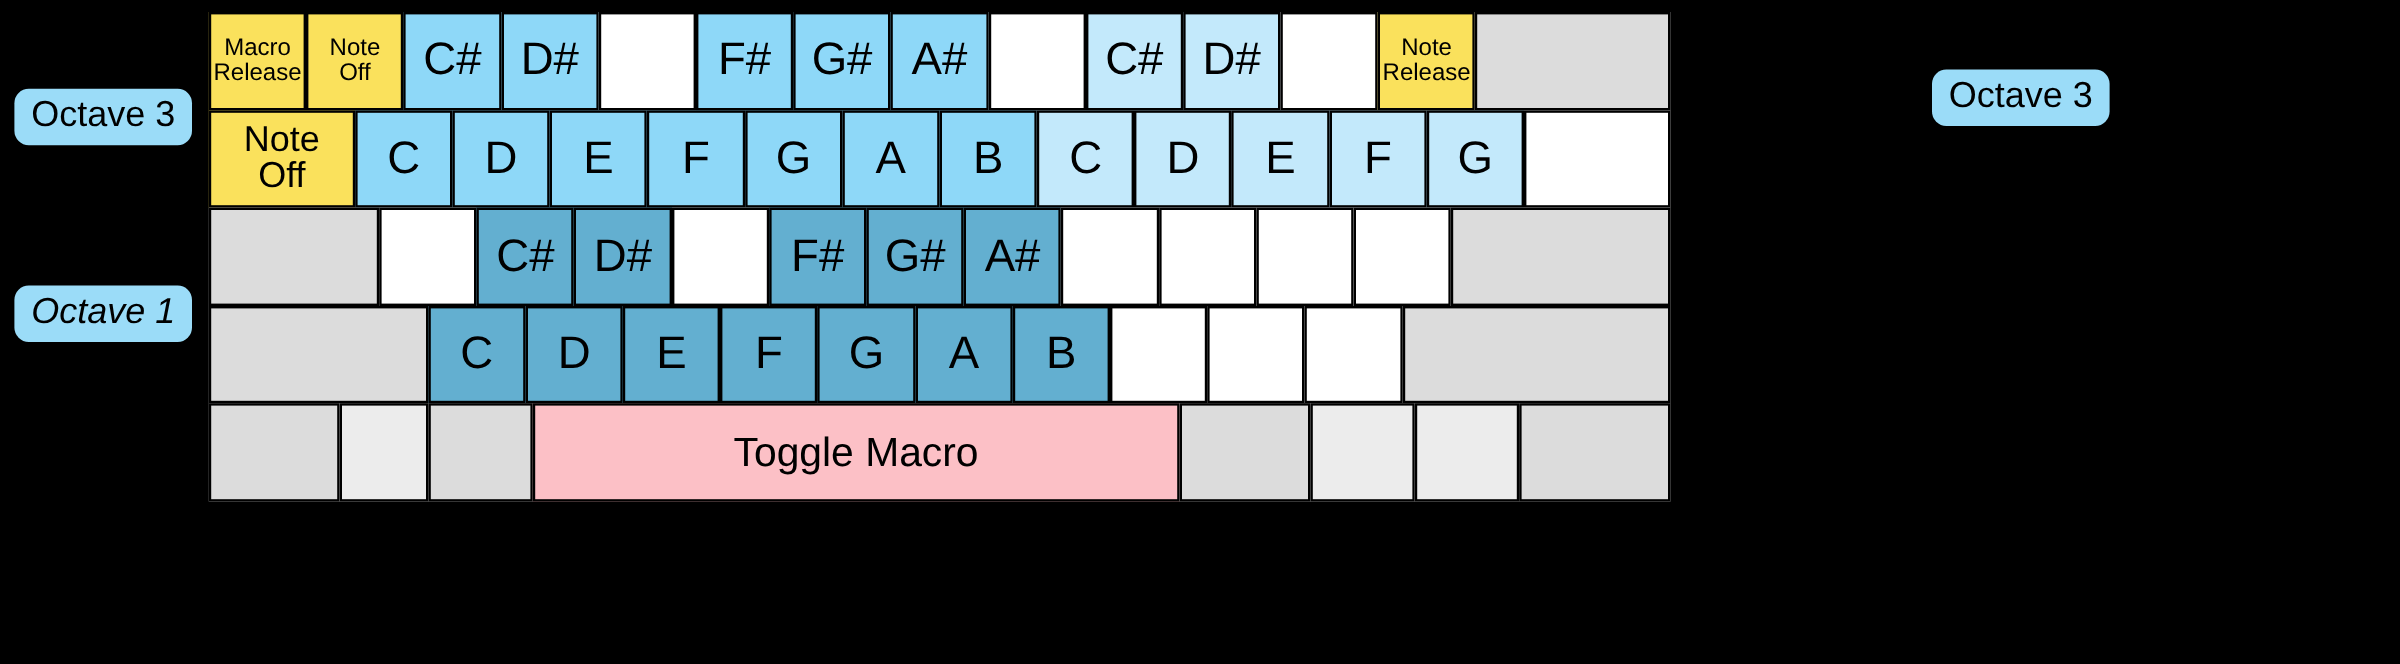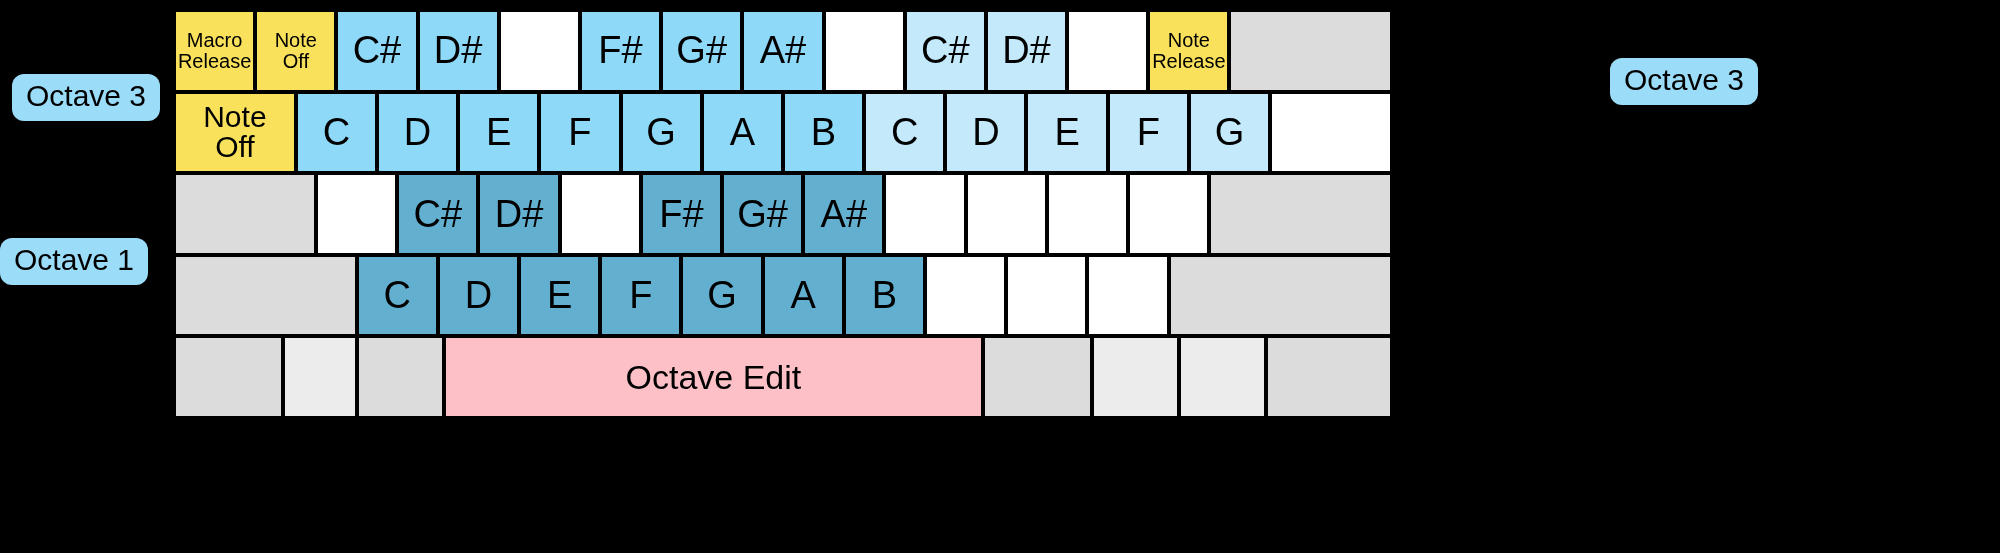--- a/index.html
+++ b/index.html
@@ -36,21 +36,21 @@
   .t-toggle{font-size:34px;}
 
   .lbl{pointer-events:none;white-space:pre-line;}
 
   
   .pill{position:absolute;background:#9bdcf8;border-radius:12px;
         font-size:30px;color:#000;padding:5px 14px 8px 14px;
         display:flex;align-items:center;justify-content:center;
         box-sizing:border-box;white-space:nowrap;}
   #pill-oct2{left:12px;top:74px;}
-  #pill-oct1{left:0;top:238px;}
+  #pill-oct1{left:12px;top:238px;font-style:italic;}
   #pill-oct3{left:1610px;top:58px;}
 </style>
 </head>
 <body>
 
 <div id="root">
 
   <div class="pill" id="pill-oct2">Octave 3</div>
 
   <div class="pill" id="pill-oct1">Octave 1</div>
@@ -233,21 +233,21 @@
         <div class="key k-gray t-big" style="flex: 0 0 8.92857%;">
           <span class="lbl"></span>
         </div>
         <div class="key k-gray-lite t-big" style="flex: 0 0 6.07143%;">
           <span class="lbl"></span>
         </div>
         <div class="key k-gray t-big" style="flex: 0 0 7.14286%;">
           <span class="lbl"></span>
         </div>
         <div class="key k-pink t-toggle" style="flex: 0 0 44.2857%;">
-          <span class="lbl">Octave Edit</span>
+          <span class="lbl">Toggle Macro</span>
         </div>
         <div class="key k-gray t-big" style="flex: 0 0 8.92857%;">
           <span class="lbl"></span>
         </div>
         <div class="key k-gray-lite t-big" style="flex: 0 0 7.14286%;">
           <span class="lbl"></span>
         </div>
         <div class="key k-gray-lite t-big" style="flex: 0 0 7.14286%;">
           <span class="lbl"></span>
         </div>

